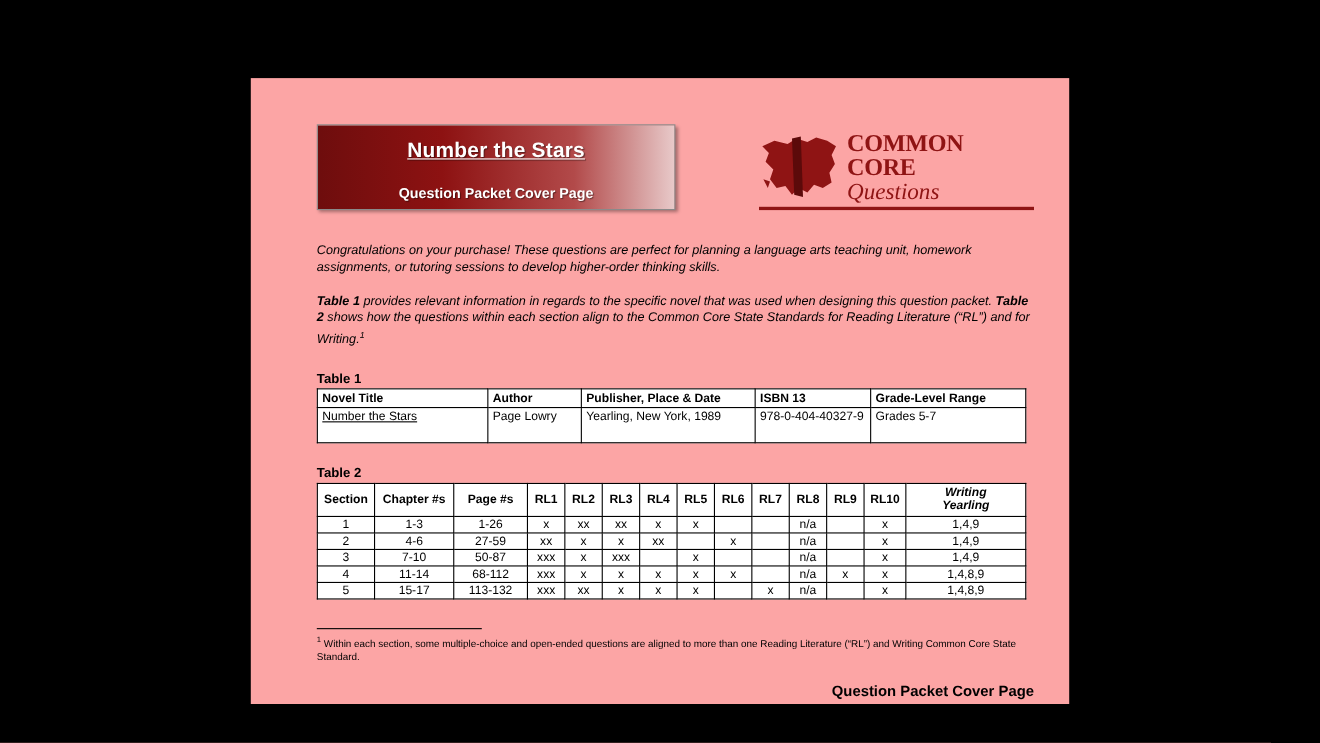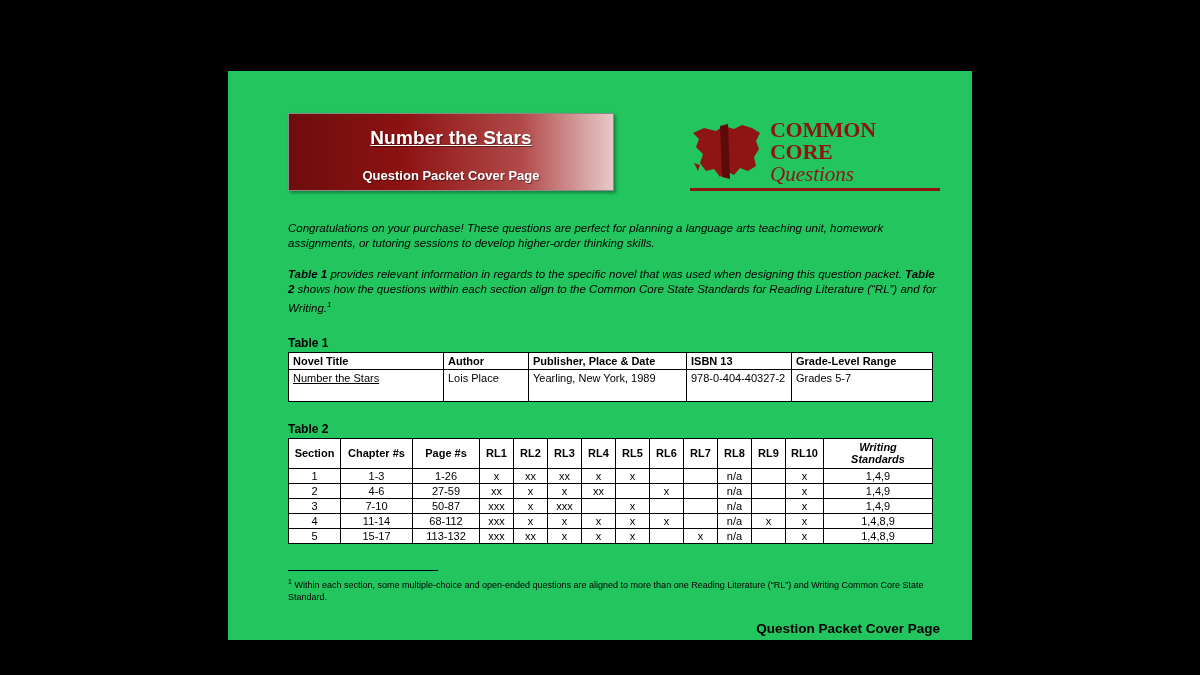--- a/index.html
+++ b/index.html
@@ -12,21 +12,21 @@
   #stage {
     position: relative;
     width: 1200px; height: 675px;
     background: #000;
     overflow: hidden;
   }
   #page {
     position: absolute;
     left: 228px; top: 71px;
     width: 744px; height: 569px;
-    background: #22c55e;
+    background: #fca5a5;
   }
   #content {
     position: absolute;
     left: 60px; top: 42px;
     width: 652px;
   }
 
   
   .header-row {
     display: flex;
@@ -232,23 +232,23 @@
             <th style="width:155px">Novel Title</th>
             <th style="width:85px">Author</th>
             <th style="width:158px">Publisher, Place &amp; Date</th>
             <th style="width:105px">ISBN 13</th>
             <th>Grade-Level Range</th>
           </tr>
         </thead>
         <tbody>
           <tr>
             <td><span class="u">Number the Stars</span></td>
-            <td>Lois Place</td>
+            <td>Page Lowry</td>
             <td>Yearling, New York, 1989</td>
-            <td style="height:32px">978-0-404-40327-2</td>
+            <td style="height:32px">978-0-404-40327-9</td>
             <td>Grades 5-7</td>
           </tr>
         </tbody>
       </table>
 
       <div class="table-label">Table 2</div>
       <table class="t2">
         <thead>
           <tr>
             <th style="width:52px">Section</th>
@@ -259,21 +259,21 @@
             <th style="width:34px">RL3</th>
             <th style="width:34px">RL4</th>
             <th style="width:34px">RL5</th>
             <th style="width:34px">RL6</th>
             <th style="width:34px">RL7</th>
             <th style="width:34px">RL8</th>
             <th style="width:34px">RL9</th>
             <th style="width:38px">RL10</th>
             <th class="writing">
               <span>Writing</span><br>
-              <span>Standards</span>
+              <span>Yearling</span>
             </th>
           </tr>
         </thead>
         <tbody id="t2body">
             <tr>
               <td style="width: 52px;">1</td>
               <td style="width: 72px;">1-3</td>
               <td style="width: 67px;">1-26</td>
               <td style="width: 34px;">x</td>
               <td style="width: 34px;">xx</td>

